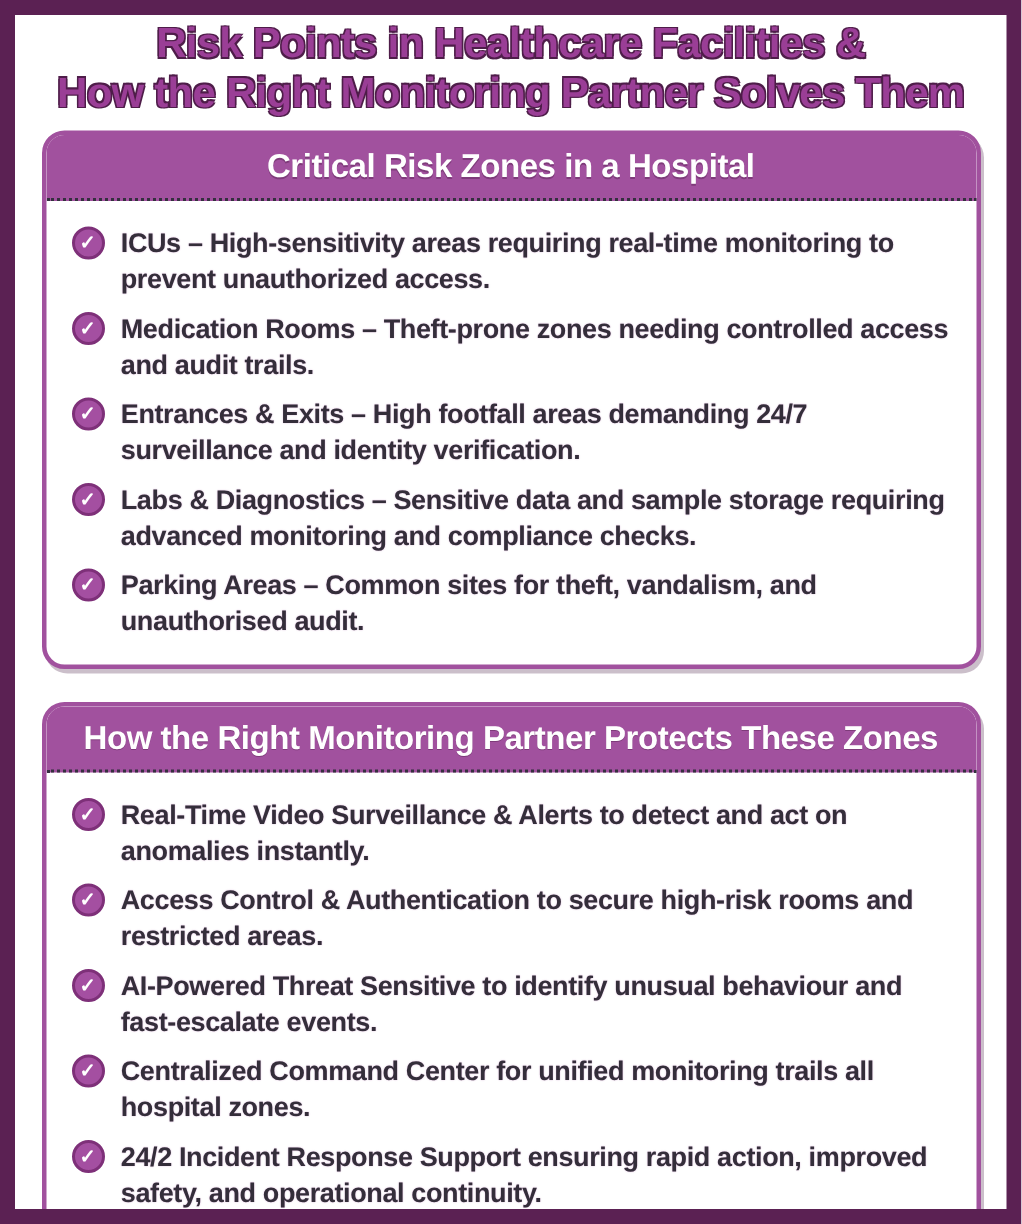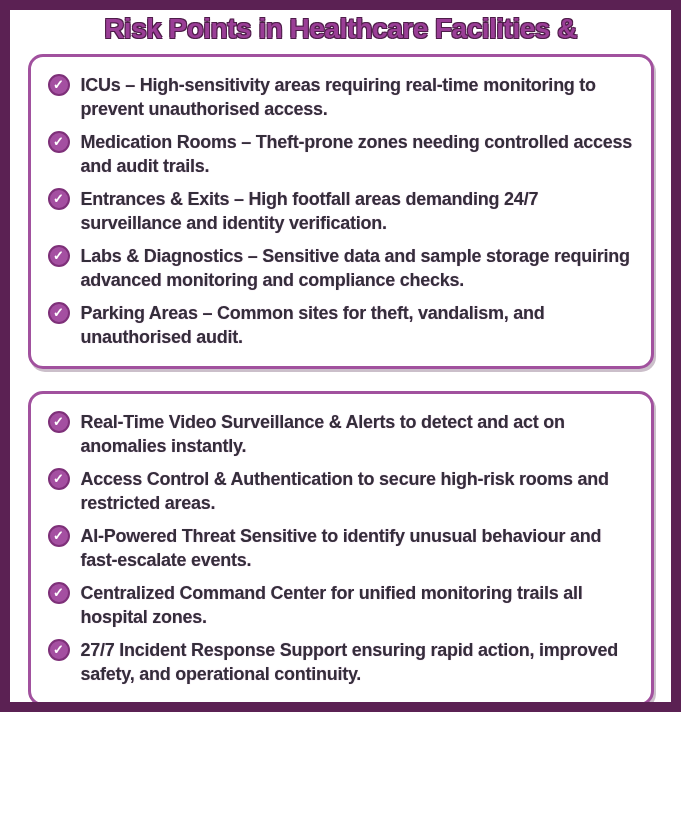--- a/index.html
+++ b/index.html
@@ -4,21 +4,21 @@
 <style>
   html,body{margin:0;padding:0;}
   body{
     width:681px;height:816px;
     font-family:"Liberation Sans",sans-serif;
     background:#ffffff;
     overflow:hidden;
   }
   .frame{
     box-sizing:border-box;
-    width:681px;height:712px;
+    width:681px;height:816px;
     border:10px solid #5b2153;
     background:#ffffff;
     overflow:hidden;
   }
   .title{
     margin-top:2px;
     text-align:center;
     font-weight:bold;
     font-size:28px;
     line-height:33px;
@@ -86,27 +86,29 @@
     max-width:560px;
   }
 </style>
 </head>
 <body>
 
 <div class="frame">
 
   <div class="title">
     <div>Risk Points in Healthcare Facilities &amp;</div>
+    <div>How the Right Monitoring Partner Solves Them</div>
   </div>
 
   <section class="card card1">
+    <header class="card-header">Critical Risk Zones in a Hospital</header>
     <ul class="card-body">
       <li class="item">
         <span class="check">✓</span>
-        <span class="item-text">ICUs – High-sensitivity areas requiring real-time monitoring to prevent unauthorised access.</span>
+        <span class="item-text">ICUs – High-sensitivity areas requiring real-time monitoring to prevent unauthorized access.</span>
       </li>
       <li class="item">
         <span class="check">✓</span>
         <span class="item-text">Medication Rooms – Theft-prone zones needing controlled access and audit trails.</span>
       </li>
       <li class="item">
         <span class="check">✓</span>
         <span class="item-text">Entrances &amp; Exits – High footfall areas demanding 24/7 surveillance and identity verification.</span>
       </li>
       <li class="item">
@@ -114,37 +116,38 @@
         <span class="item-text">Labs &amp; Diagnostics – Sensitive data and sample storage requiring advanced monitoring and compliance checks.</span>
       </li>
       <li class="item">
         <span class="check">✓</span>
         <span class="item-text">Parking Areas – Common sites for theft, vandalism, and unauthorised audit.</span>
       </li>
     </ul>
   </section>
 
   <section class="card card2">
+    <header class="card-header">How the Right Monitoring Partner Protects These Zones</header>
     <ul class="card-body">
       <li class="item">
         <span class="check">✓</span>
         <span class="item-text">Real-Time Video Surveillance &amp; Alerts to detect and act on anomalies instantly.</span>
       </li>
       <li class="item">
         <span class="check">✓</span>
         <span class="item-text">Access Control &amp; Authentication to secure high-risk rooms and restricted areas.</span>
       </li>
       <li class="item">
         <span class="check">✓</span>
         <span class="item-text">AI-Powered Threat Sensitive to identify unusual behaviour and fast-escalate events.</span>
       </li>
       <li class="item">
         <span class="check">✓</span>
         <span class="item-text">Centralized Command Center for unified monitoring trails all hospital zones.</span>
       </li>
       <li class="item">
         <span class="check">✓</span>
-        <span class="item-text">27/7 Incident Response Support ensuring rapid action, improved safety, and operational continuity.</span>
+        <span class="item-text">24/2 Incident Response Support ensuring rapid action, improved safety, and operational continuity.</span>
       </li>
     </ul>
   </section>
 
 </div>
 
 </body></html>

